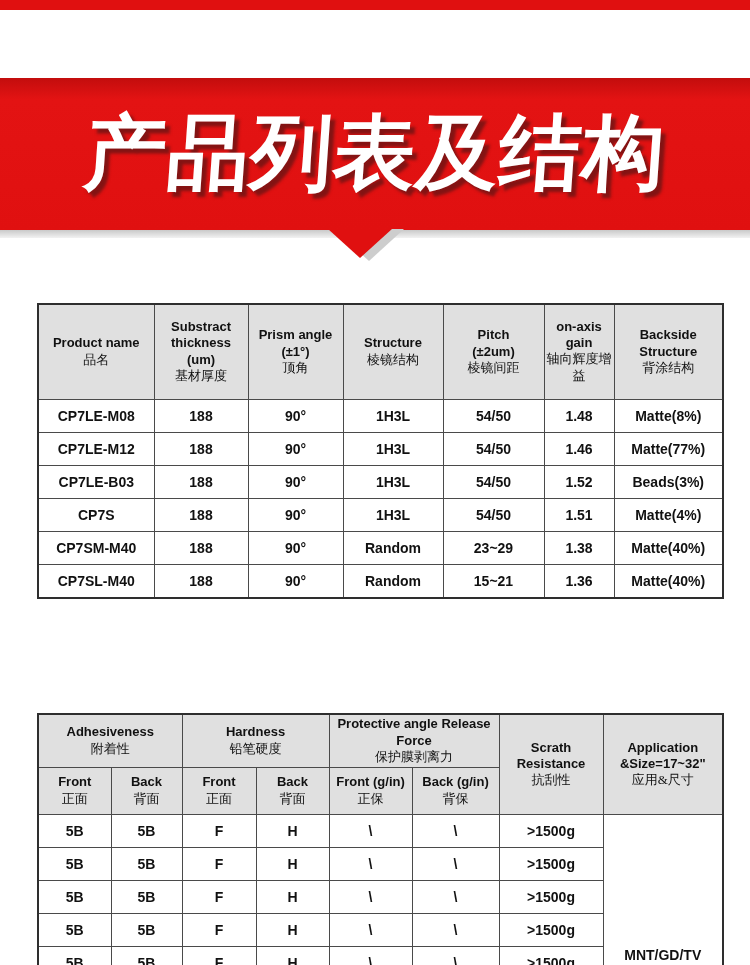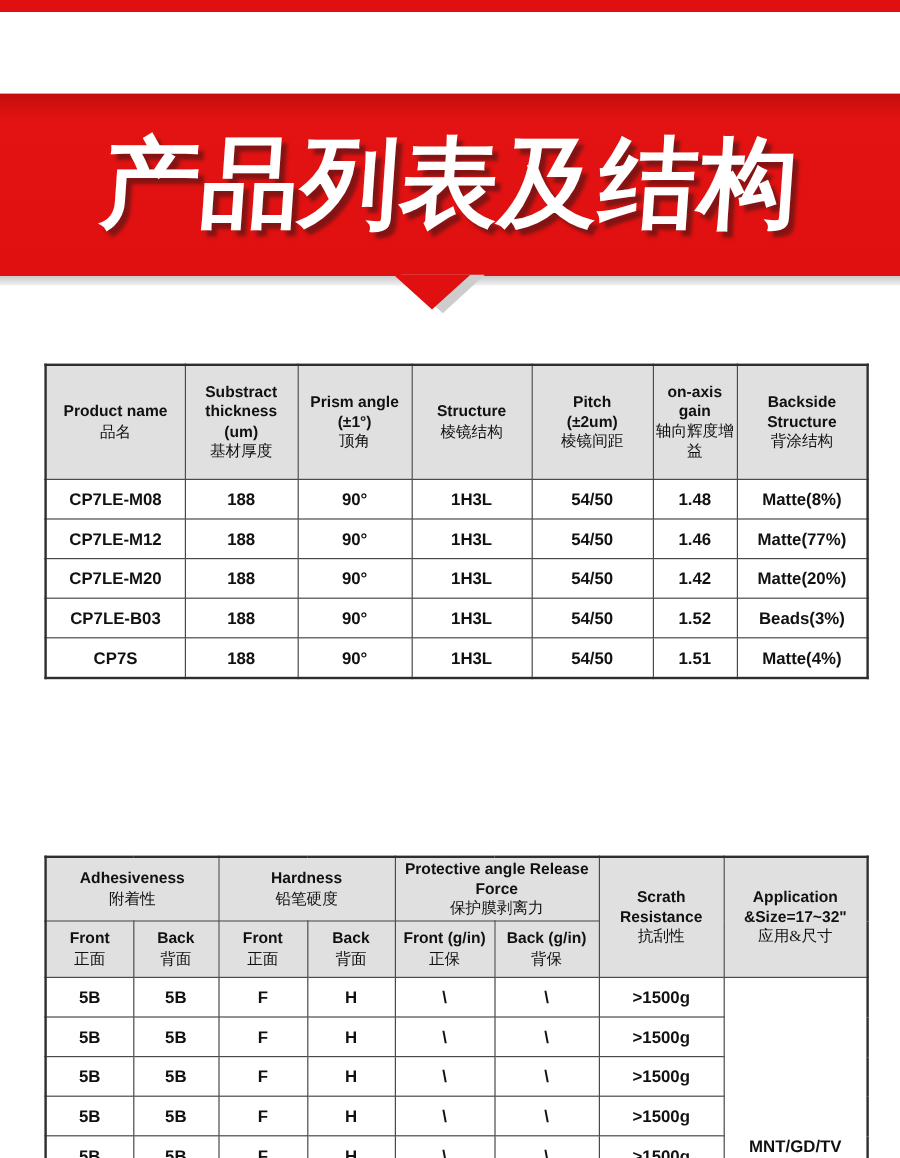--- a/index.html
+++ b/index.html
@@ -141,45 +141,54 @@
         <tr>
           <td>CP7LE-M12</td>
           <td>188</td>
           <td>90°</td>
           <td>1H3L</td>
           <td>54/50</td>
           <td>1.46</td>
           <td>Matte(77%)</td>
         </tr>
         <tr>
-          <td>CP7LE-M20</td>
-          <td>188</td>
-          <td>90°</td>
-          <td>1H3L</td>
-          <td>54/50</td>
-          <td>1.42</td>
-          <td>Matte(20%)</td>
-        </tr>
-        <tr>
           <td>CP7LE-B03</td>
           <td>188</td>
           <td>90°</td>
           <td>1H3L</td>
           <td>54/50</td>
           <td>1.52</td>
           <td>Beads(3%)</td>
         </tr>
         <tr>
           <td>CP7S</td>
           <td>188</td>
           <td>90°</td>
           <td>1H3L</td>
           <td>54/50</td>
           <td>1.51</td>
           <td>Matte(4%)</td>
+        </tr>
+        <tr>
+          <td>CP7SM-M40</td>
+          <td>188</td>
+          <td>90°</td>
+          <td>Random</td>
+          <td>23~29</td>
+          <td>1.38</td>
+          <td>Matte(40%)</td>
+        </tr>
+        <tr>
+          <td>CP7SL-M40</td>
+          <td>188</td>
+          <td>90°</td>
+          <td>Random</td>
+          <td>15~21</td>
+          <td>1.36</td>
+          <td>Matte(40%)</td>
         </tr>
       </tbody>
   </table>
 
   <table id="t2">
     <colgroup>
       <col style="width:73px">
         <col style="width:71px">
         <col style="width:74px">
       <col style="width:73px">

